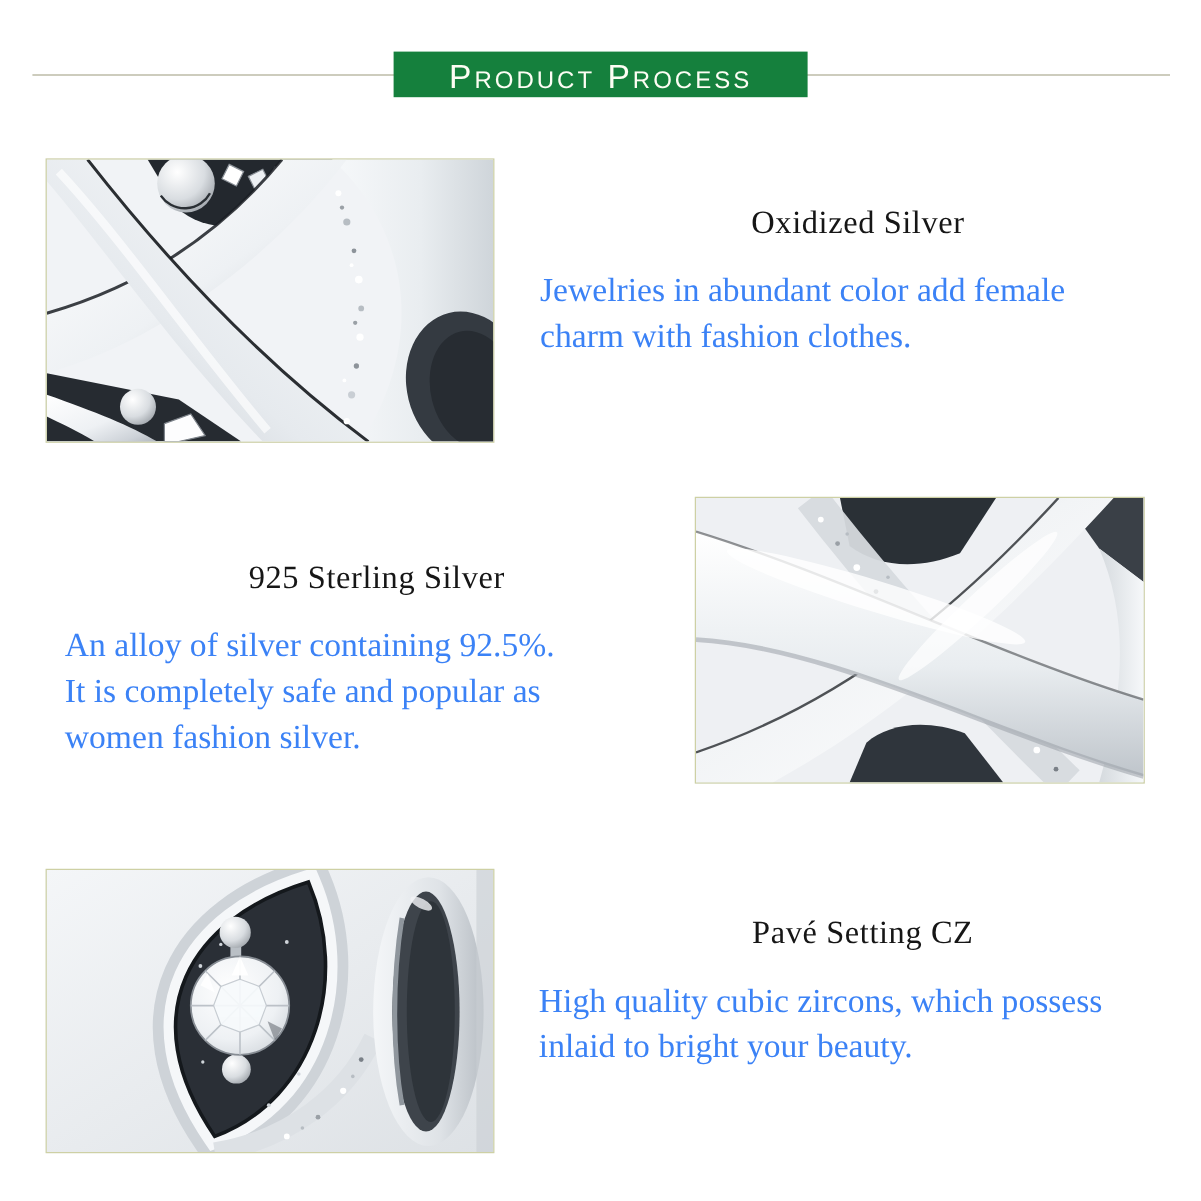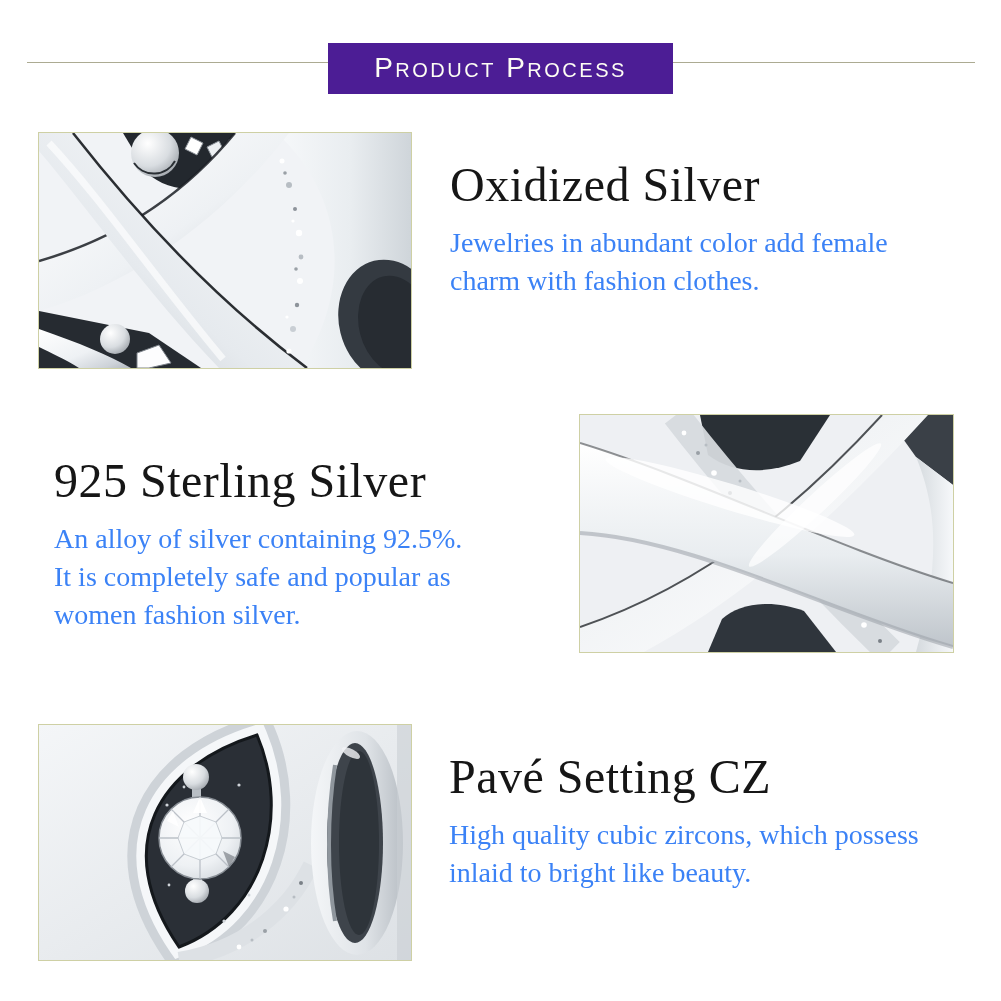--- a/index.html
+++ b/index.html
@@ -7,23 +7,23 @@
     width:1001px;height:1001px;position:relative;overflow:hidden;
     background:#ffffff;
     font-family:"Liberation Serif", serif;
   }
   
   .divider{
     position:absolute;left:27px;top:62px;width:948px;height:1px;
     background:#acab92;
   }
   .banner{
-    position:absolute;left:328px;top:43px;width:345px;height:51px;
-    background:#4c1d95;
-    display:flex;align-items:center;justify-content:center;
+    position:absolute;left:328px;top:43px;width:345px;height:38px;
+    background:#15803d;
+    display:flex;align-items:flex-end;justify-content:center;
   }
   .banner-title{
     font-family:"Liberation Sans", sans-serif;
     font-variant:small-caps;
     font-size:28px;letter-spacing:2.5px;
     color:#fdfdf4;white-space:nowrap;
     transform:translateY(-1px);
   }
   
   .photo{
@@ -34,22 +34,22 @@
   #photo-2{left:579px;top:414px;width:375px;height:239px;}
   #photo-3{left:38px;top:724px;width:374px;height:237px;}
   .photo svg{display:block;}
   
   .copy{position:absolute;}
   #copy-1{left:450px;top:163px;width:530px;}
   #copy-2{left:54px;top:459px;width:520px;}
   #copy-3{left:449px;top:755px;width:540px;}
   .copy h2{
     margin:0 0 17px 0;
-    font-size:48px;line-height:44px;font-weight:400;
-    color:#161616;letter-spacing:0.5px;
+    font-size:27px;line-height:44px;font-weight:400;
+    color:#161616;letter-spacing:0.5px;text-align:center;
   }
   .copy .body p{margin:0;}
   .copy .body span{
     display:block;
     font-size:28px;line-height:38px;
     color:#3b82f6;white-space:nowrap;
   }
 </style>
 </head>
 <body>
@@ -280,20 +280,20 @@
         <ellipse cx="312" cy="28" rx="10" ry="4" fill="#f2f4f6" opacity=".8" transform="rotate(28 312 28)"></ellipse>
       </g>
       <rect x="358" y="0" width="14" height="235" fill="#c9ced4" opacity=".6"></rect>
     </svg>
   </figure>
   <div class="copy" id="copy-3">
     <h2>Pavé Setting CZ</h2>
     <div class="body">
       <p>
         <span>High quality cubic zircons, which possess</span>
-        <span>inlaid to bright like beauty.</span>
+        <span>inlaid to bright your beauty.</span>
       </p>
     </div>
   </div>
 </section>
 
 
 
 
 </body></html>

